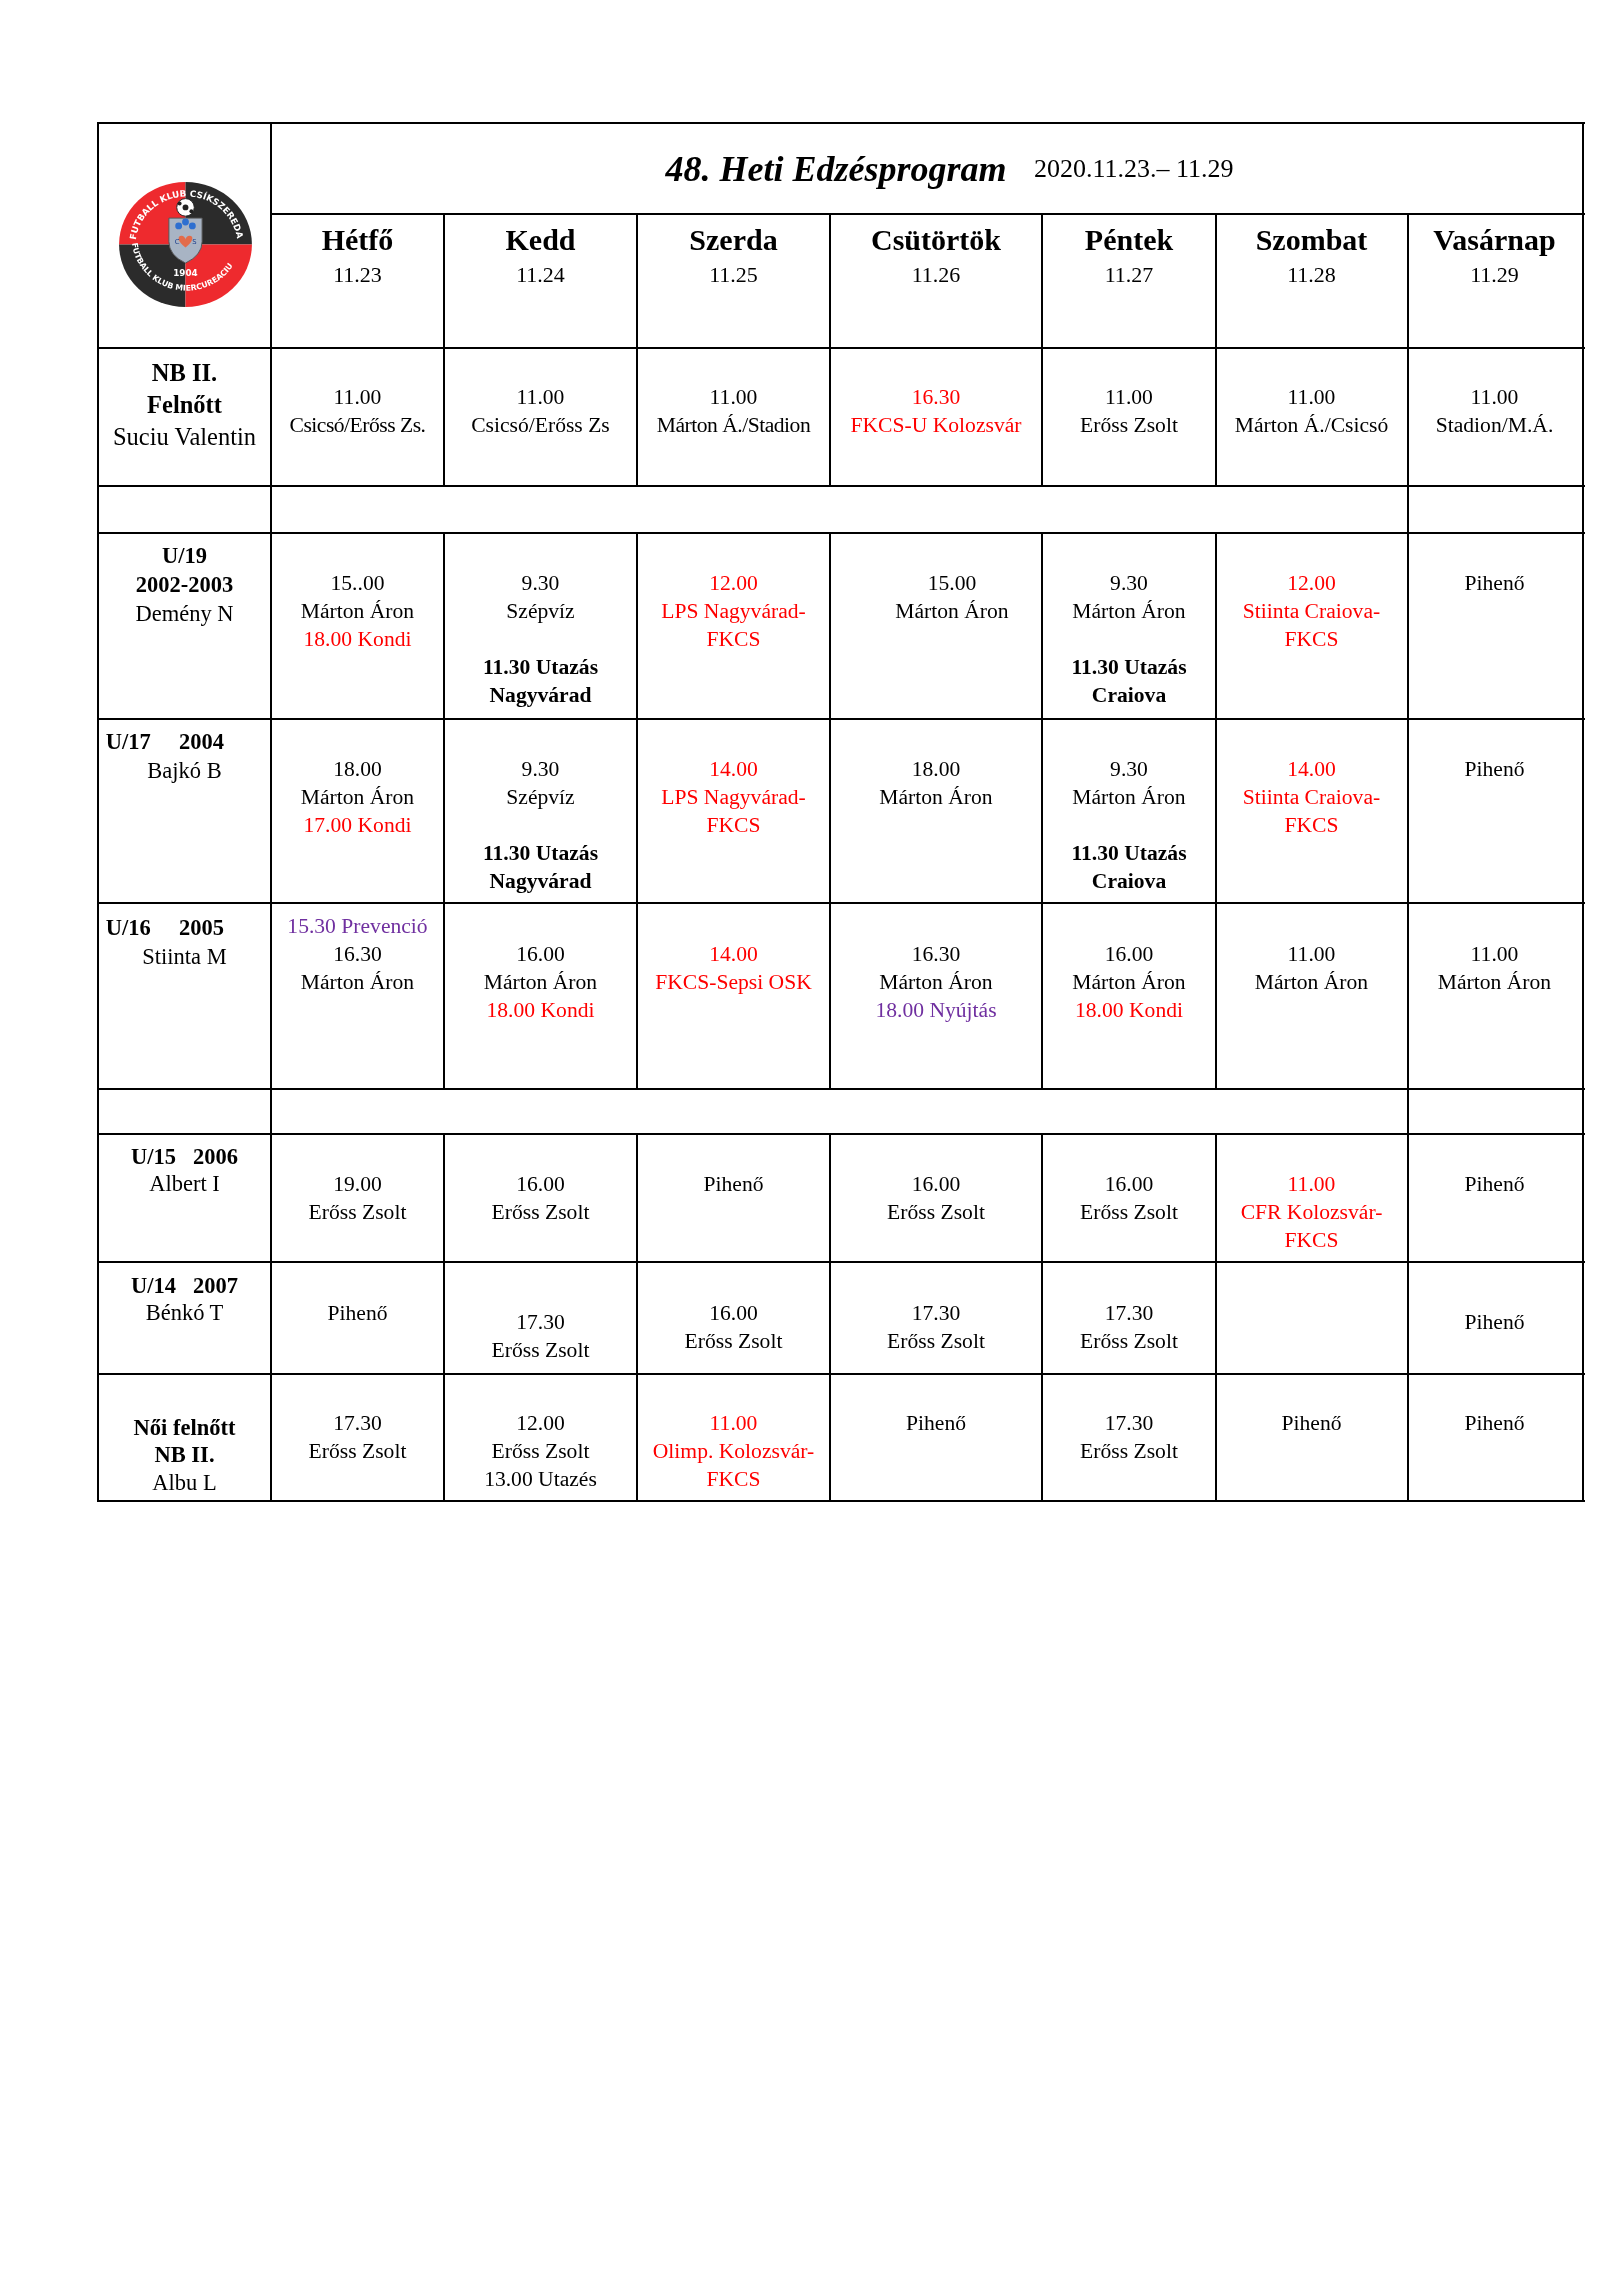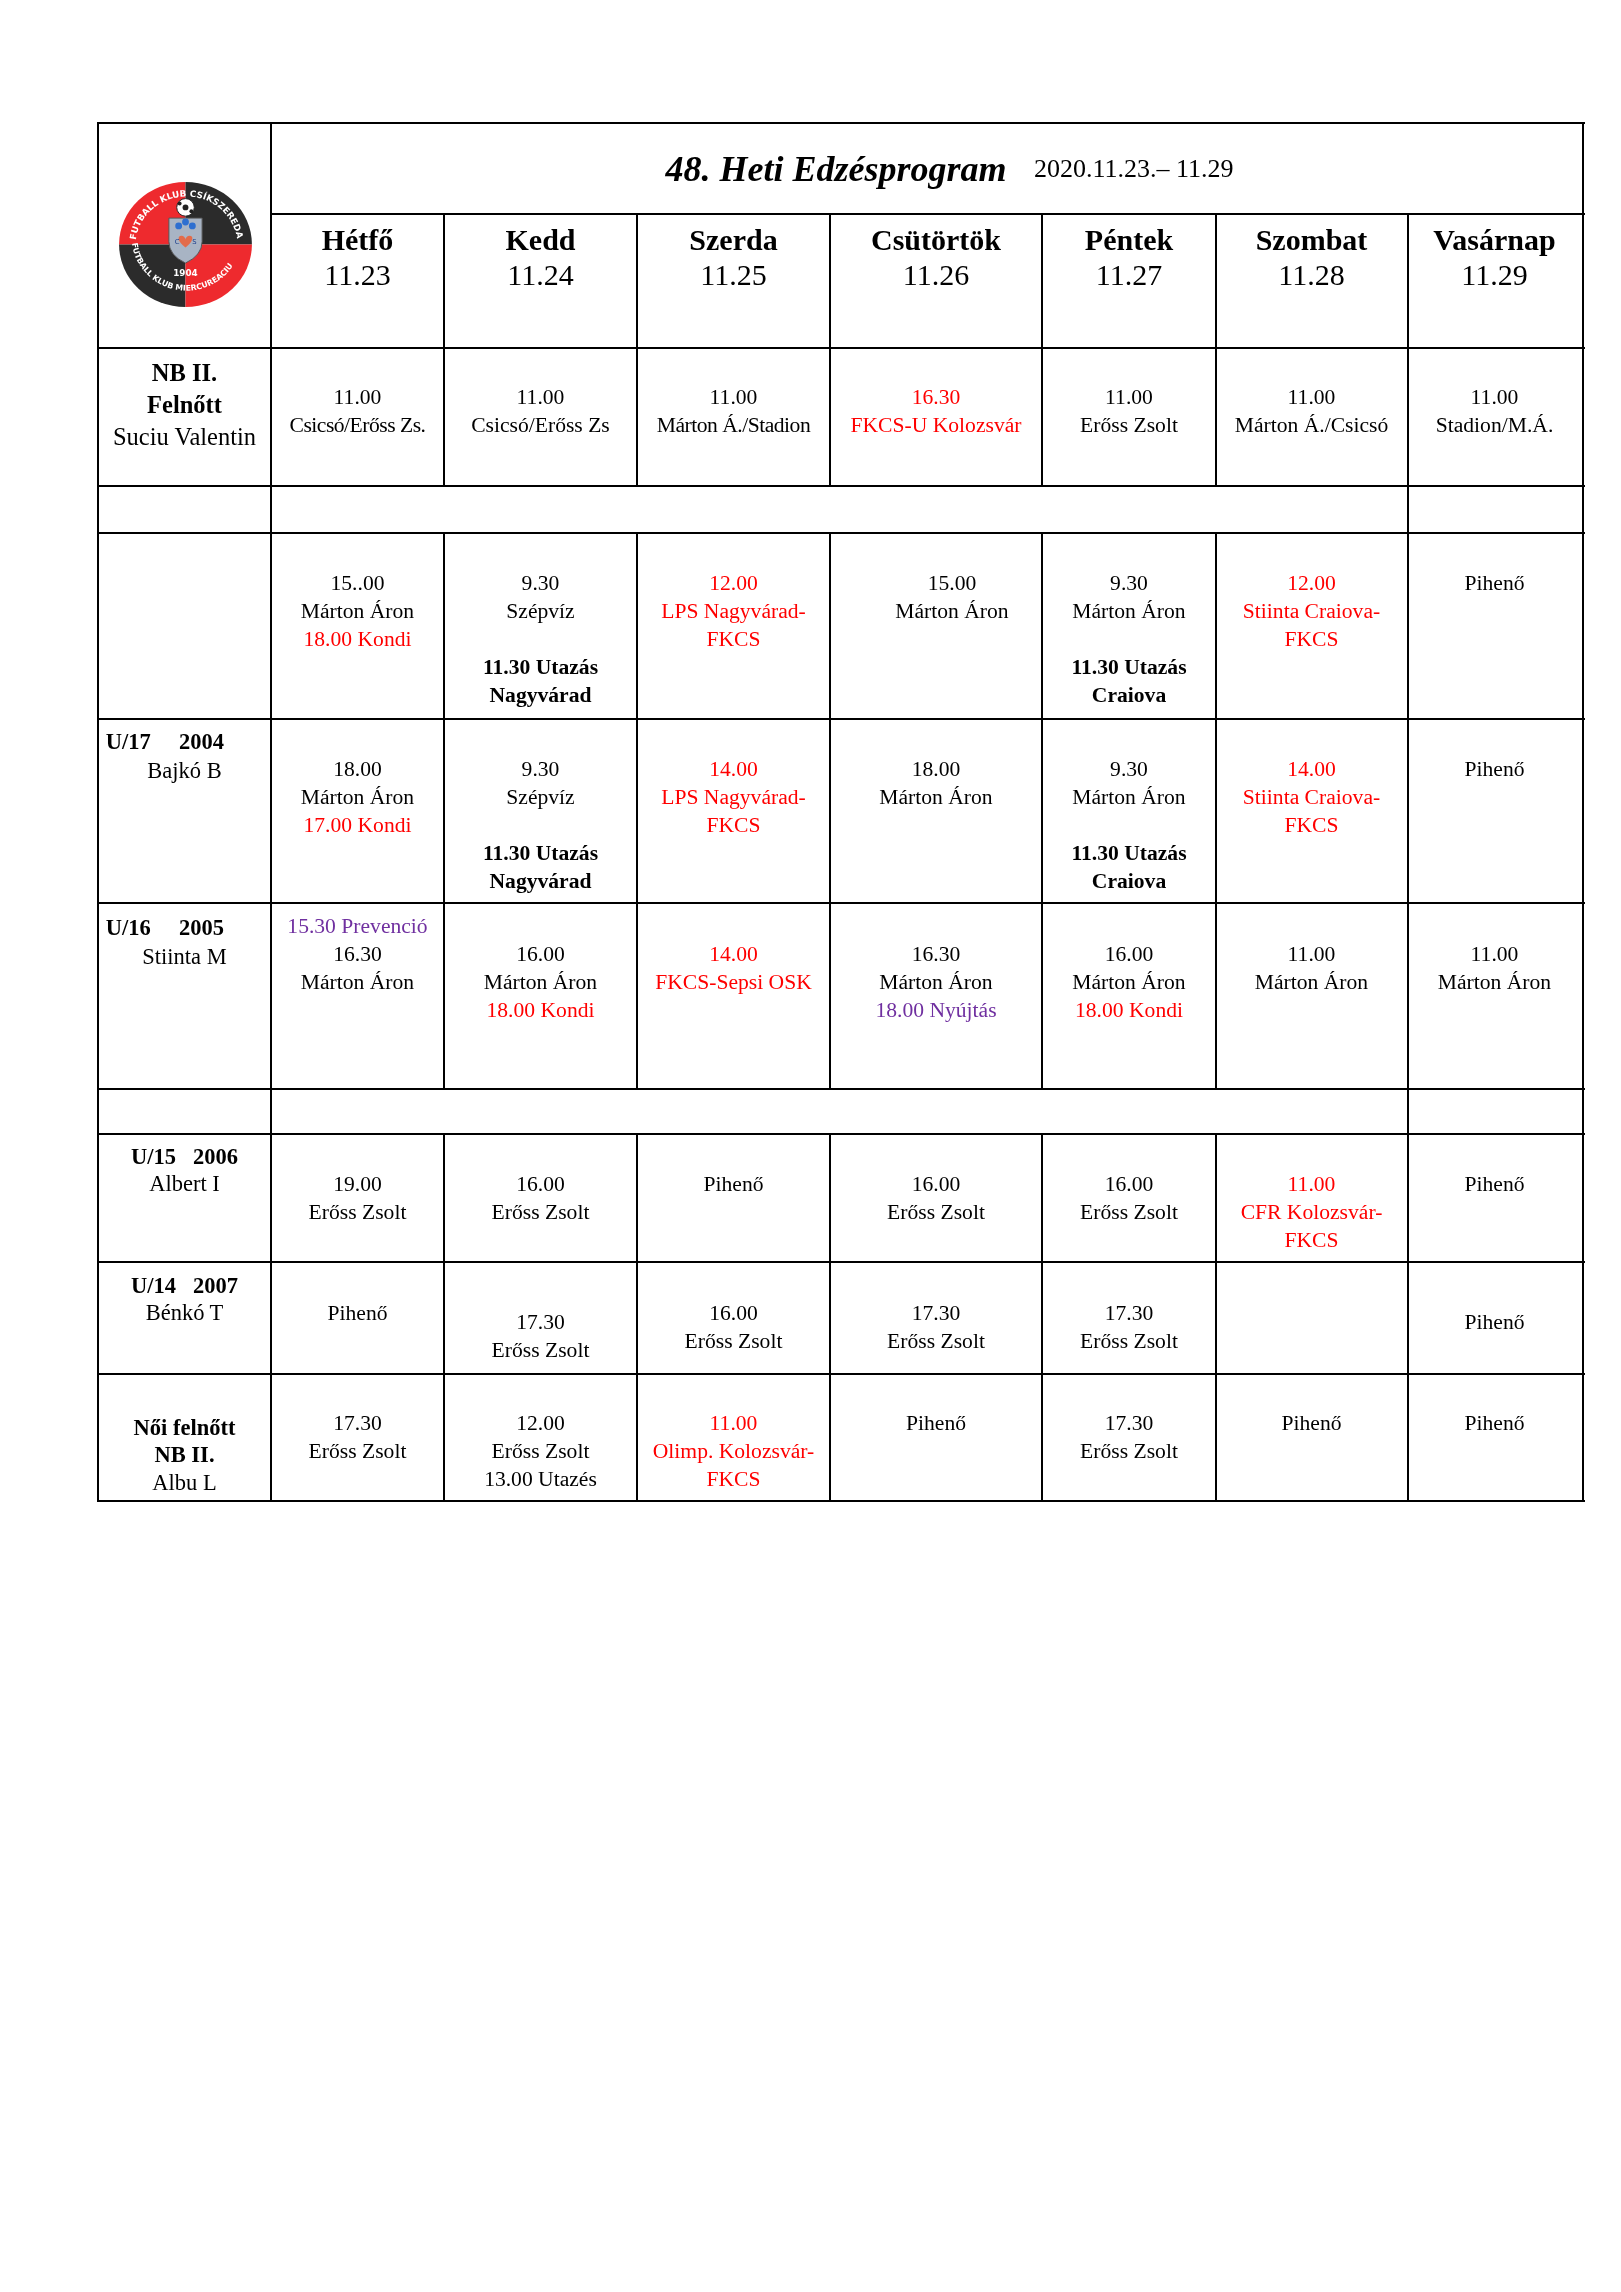--- a/index.html
+++ b/index.html
@@ -19,21 +19,21 @@
   .b { font-weight:bold; }
   .r { color:var(--red); }
   .p { color:var(--purple); }
 
   .title { position:absolute; left:271px; width:1312px; top:123px; height:91px;
            display:flex; align-items:center; justify-content:center; gap:27.4px; }
   .title-main { font-size:36px; font-weight:bold; font-style:italic;margin-left:45px; }
   .title-date { font-size:26px; }
 
   .day .dname { display:block; font-size:30px; font-weight:bold; line-height:35px; }
-  .day .ddate { display:block; font-size:30px; line-height:35px; }
+  .day .ddate { display:block; font-size:22px; line-height:35px; }
 
   .logo { position:absolute; left:118px; top:181px; width:135px; height:127px; }
 </style>
 </head>
 <body>
 
 <div class="page">
 
   <div>
 
@@ -171,20 +171,25 @@
   </div>
   <div class="cell" style="left:1216px;width:191px;top:383px;">
     <span class="ln">11.00</span>
     <span class="ln">Márton Á./Csicsó</span>
   </div>
   <div class="cell" style="left:1407px;width:175px;top:383px;">
     <span class="ln">11.00</span>
     <span class="ln">Stadion/M.Á.</span>
   </div>
 
+  <div class="cell lbl" style="left:98px;width:173px;top:541px;">
+    <span class="ln b">U/19</span>
+    <span class="ln b">2002-2003</span>
+    <span class="ln">Demény N</span>
+  </div>
   <div class="cell" style="left:271px;width:173px;top:569px;">
     <span class="ln">15..00</span>
     <span class="ln">Márton Áron</span>
     <span class="ln r">18.00 Kondi</span>
   </div>
   <div class="cell" style="left:444px;width:193px;top:569px;">
     <span class="ln">9.30</span>
     <span class="ln">Szépvíz</span>
     <span class="ln">&nbsp;</span>
     <span class="ln b">11.30 Utazás</span>

